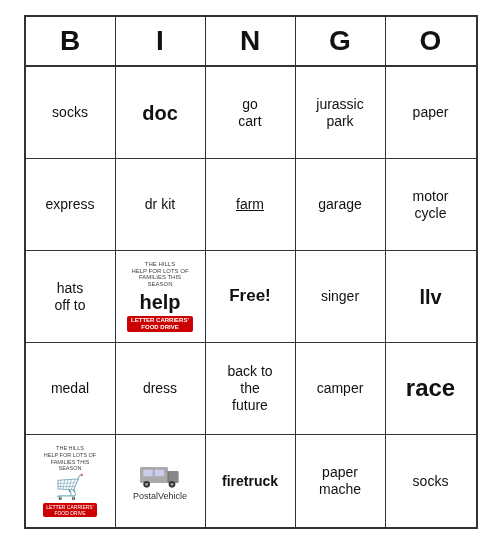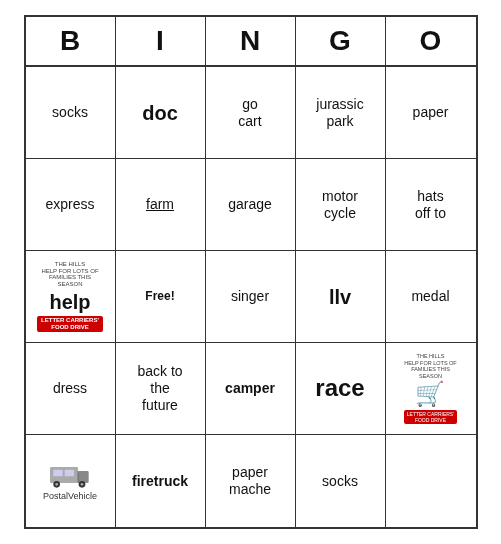--- a/index.html
+++ b/index.html
@@ -49,21 +49,21 @@
       text-align: center;
       font-size: 14px;
       color: #111;
       padding: 4px;
       line-height: 1.2;
       position: relative;
     }
     .bingo-cell:nth-child(5n) { border-right: none; }
     .bingo-cell:nth-child(n+21) { border-bottom: none; }
     .bingo-cell.free {
-      font-size: 12px;
+      font-size: 17px;
       font-weight: bold;
     }
     .bingo-cell.large-text {
       font-size: 20px;
       font-weight: bold;
     }
     .bingo-cell.xl-text {
       font-size: 24px;
       font-weight: bold;
     }
@@ -140,20 +140,21 @@
     </div>
   <div class="bingo-grid">
   <div class="bingo-cell" style="white-space: pre-line;">socks</div>
       <div class="bingo-cell large-text">doc</div>
       <div class="bingo-cell" style="white-space: pre-line;">go
 cart</div>
       <div class="bingo-cell" style="white-space: pre-line;">jurassic
 park</div>
       <div class="bingo-cell" style="white-space: pre-line;">paper</div>
       <div class="bingo-cell" style="white-space: pre-line;">express</div>
+      <div class="bingo-cell" style="white-space: pre-line;">dr kit</div>
       <div class="bingo-cell" style="white-space: pre-line; text-decoration: underline;">farm</div>
       <div class="bingo-cell" style="white-space: pre-line;">garage</div>
       <div class="bingo-cell" style="white-space: pre-line;">motor
 cycle</div>
       <div class="bingo-cell" style="white-space: pre-line;">hats
 off to</div>
       <div class="bingo-cell">
         <div class="help-cell-inner">
         <div class="help-text-block">THE HILLS<br>HELP FOR LOTS OF<br>FAMILIES THIS<br>SEASON</div>
         <div class="help-word">help</div>
@@ -161,21 +162,21 @@
       </div>
       </div>
       <div class="bingo-cell free">Free!</div>
       <div class="bingo-cell" style="white-space: pre-line;">singer</div>
       <div class="bingo-cell large-text">llv</div>
       <div class="bingo-cell" style="white-space: pre-line;">medal</div>
       <div class="bingo-cell" style="white-space: pre-line; text-align: center;">dress</div>
       <div class="bingo-cell" style="white-space: pre-line;">back to
 the
 future</div>
-      <div class="bingo-cell" style="white-space: pre-line; font-weight: bold;">camper</div>
+      <div class="bingo-cell" style="white-space: pre-line;">camper</div>
       <div class="bingo-cell xl-text">race</div>
       <div class="bingo-cell">
         <div class="small-food-drive">
         <div class="sfd-text">THE HILLS<br>HELP FOR LOTS OF<br>FAMILIES THIS<br>SEASON</div>
         <div class="sfd-icon">🛒</div>
         <div class="sfd-badge">LETTER CARRIERS'<br>FOOD DRIVE</div>
       </div>
       </div>
       <div class="bingo-cell">
         <div class="postal-cell-inner">

